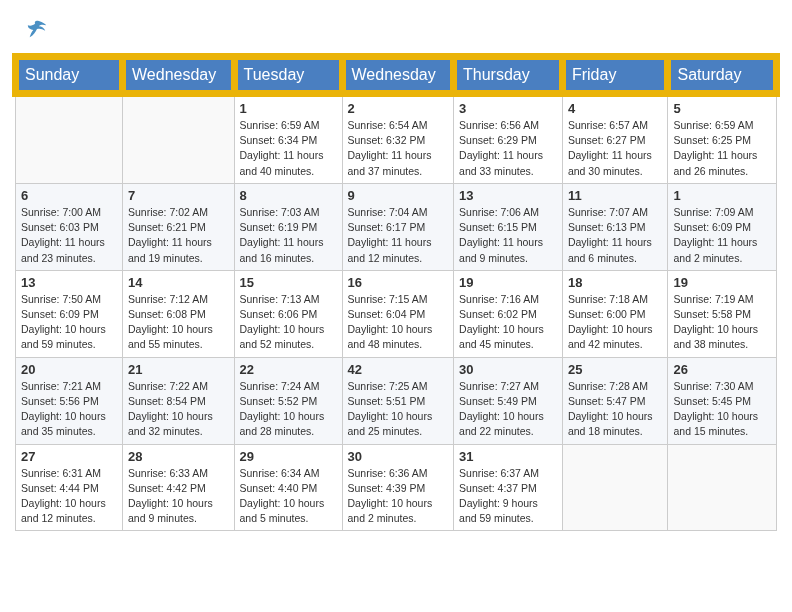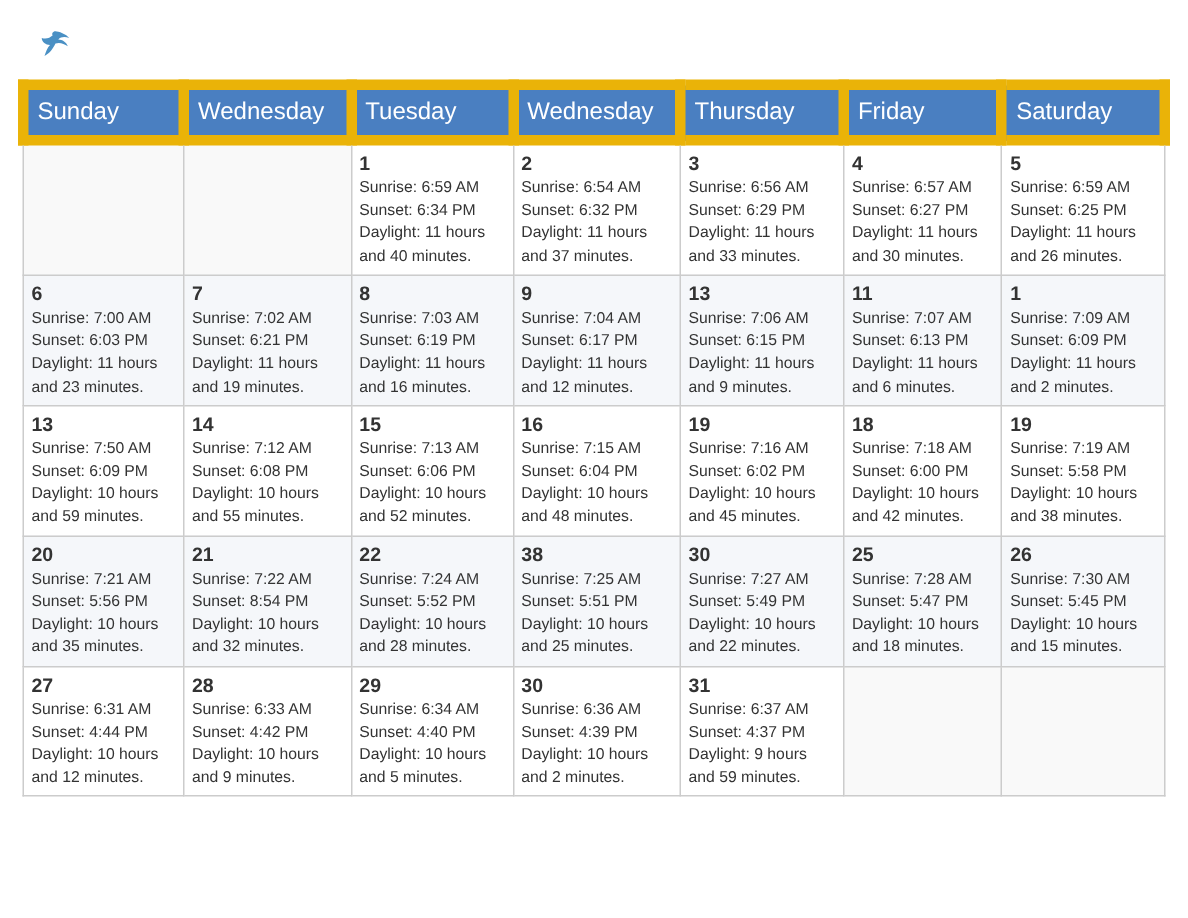--- a/index.html
+++ b/index.html
@@ -259,21 +259,21 @@
 Sunset: 8:54 PM
 Daylight: 10 hours and 32 minutes.</div>
           </td>
           <td>
             <span class="day-num">22</span>
             <div class="day-info">Sunrise: 7:24 AM
 Sunset: 5:52 PM
 Daylight: 10 hours and 28 minutes.</div>
           </td>
           <td>
-            <span class="day-num">38</span>
+            <span class="day-num">42</span>
             <div class="day-info">Sunrise: 7:25 AM
 Sunset: 5:51 PM
 Daylight: 10 hours and 25 minutes.</div>
           </td>
           <td>
             <span class="day-num">30</span>
             <div class="day-info">Sunrise: 7:27 AM
 Sunset: 5:49 PM
 Daylight: 10 hours and 22 minutes.</div>
           </td>

